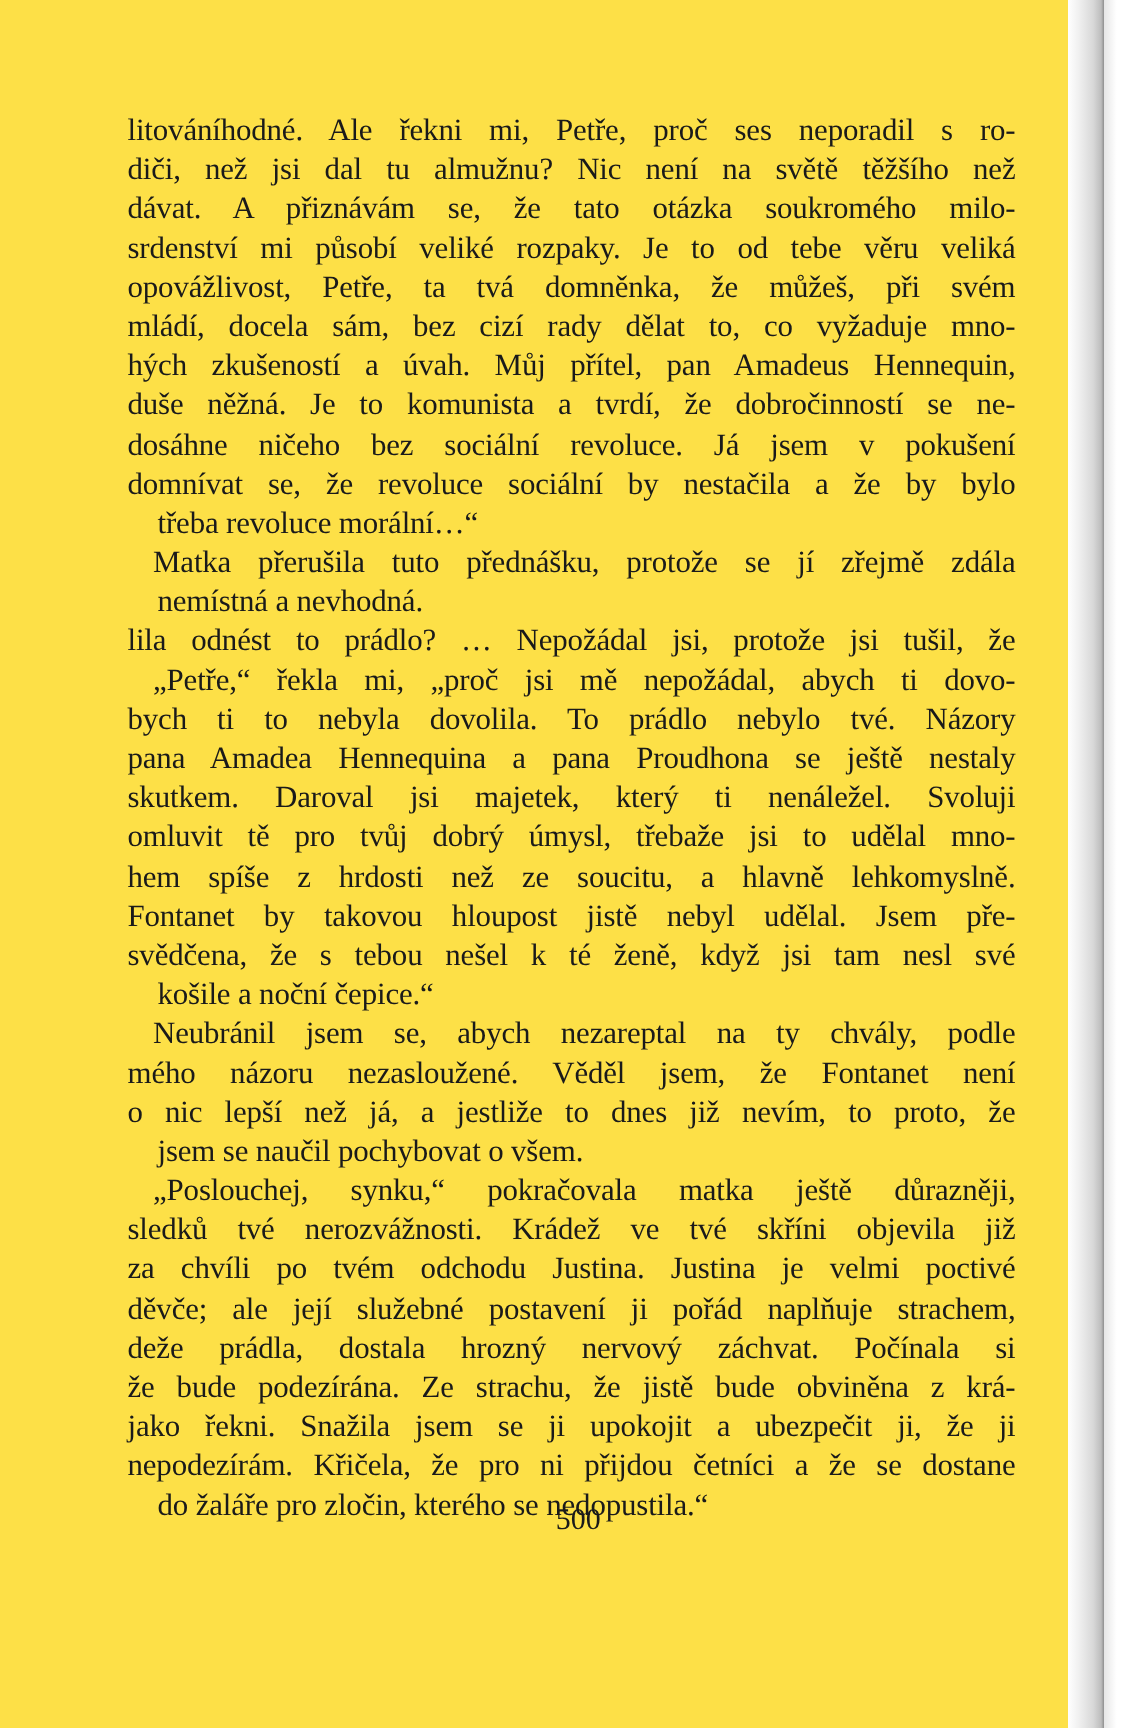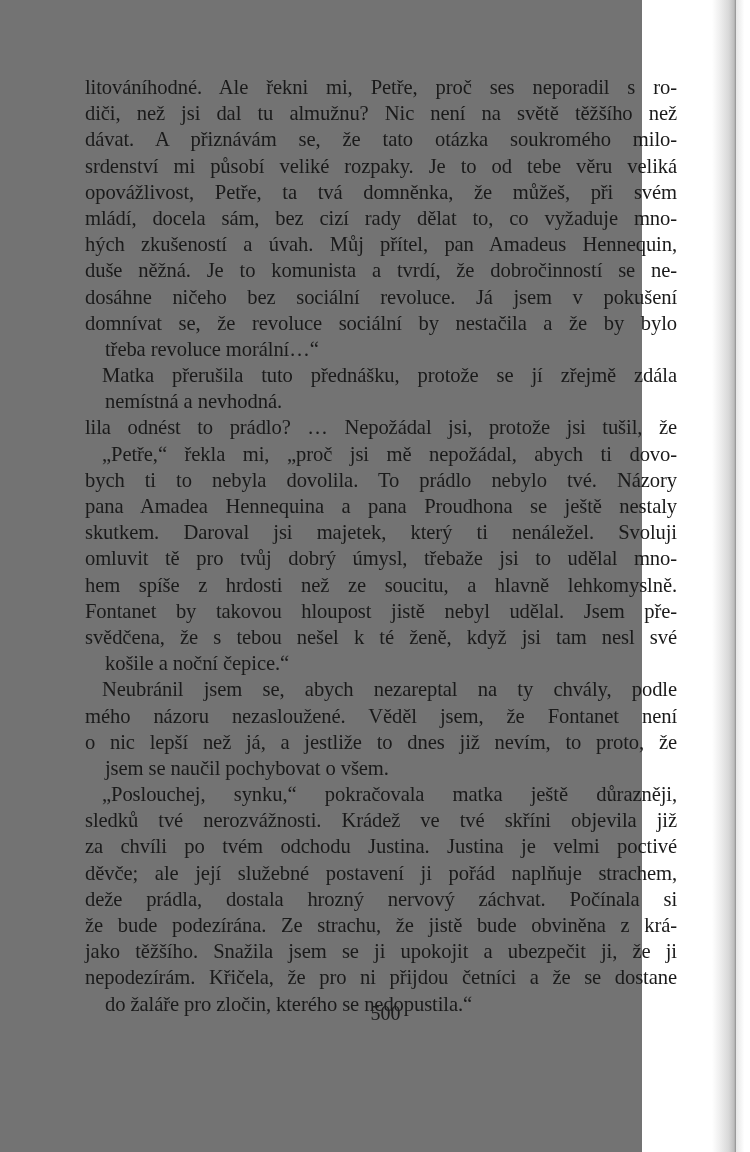--- a/index.html
+++ b/index.html
@@ -1,22 +1,22 @@
 <!DOCTYPE html>
 <html><head>
   <meta charset="utf-8">
   <style>
     html, body { margin: 0; padding: 0; }
     body {
       width: 750px; height: 1152px; position: relative; overflow: hidden;
       background: #ffffff;
     }
     .page {
-      position: absolute; left: 0; top: 0; width: 642px; height: 1152px;
-      background: #737373;
+      position: absolute; left: 0; top: 0; width: 750px; height: 1152px;
+      background: #fde047;
     }
     .gutter {
       position: absolute; left: 712px; top: 0; width: 24px; height: 1152px;
       background: linear-gradient(to right, #ffffff 0%, #f0f0f0 30%, #d8d8d8 70%, #bdbdbd 92%, #8f8f8f 100%);
     }
     .gutter-right {
       position: absolute; left: 736px; top: 0; width: 14px; height: 1152px;
       background: linear-gradient(to right, #e6e6e6 0%, #ffffff 60%);
     }
     .text-block {
@@ -86,20 +86,20 @@
       <span class="line last">jsem se naučil pochybovat o všem.</span>
     </div>
 
     <div>
       <span class="line indent">„Poslouchej, synku,“ pokračovala matka ještě důrazněji,</span>
       <span class="line">sledků tvé nerozvážnosti. Krádež ve tvé skříni objevila již</span>
       <span class="line">za chvíli po tvém odchodu Justina. Justina je velmi poctivé</span>
       <span class="line">děvče; ale její služebné postavení ji pořád naplňuje strachem,</span>
       <span class="line">deže prádla, dostala hrozný nervový záchvat. Počínala si</span>
       <span class="line">že bude podezírána. Ze strachu, že jistě bude obviněna z krá-</span>
-      <span class="line">jako těžšího. Snažila jsem se ji upokojit a ubezpečit ji, že ji</span>
+      <span class="line">jako řekni. Snažila jsem se ji upokojit a ubezpečit ji, že ji</span>
       <span class="line">nepodezírám. Křičela, že pro ni přijdou četníci a že se dostane</span>
       <span class="line last">do žaláře pro zločin, kterého se nedopustila.“</span>
     </div>
   </div>
 
   <div class="page-number">500</div>
 </div>
 
 </body></html>

